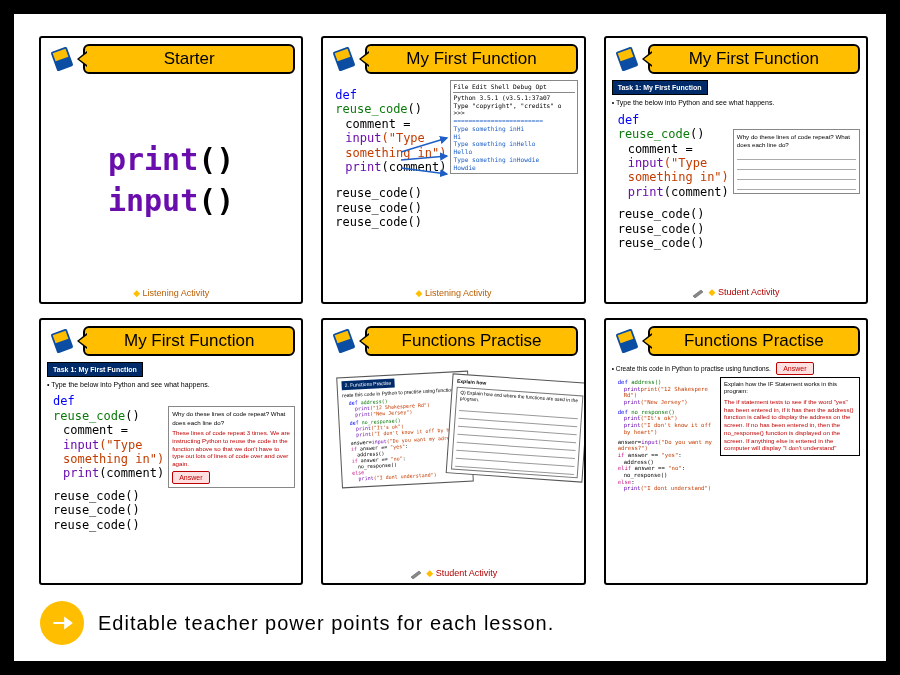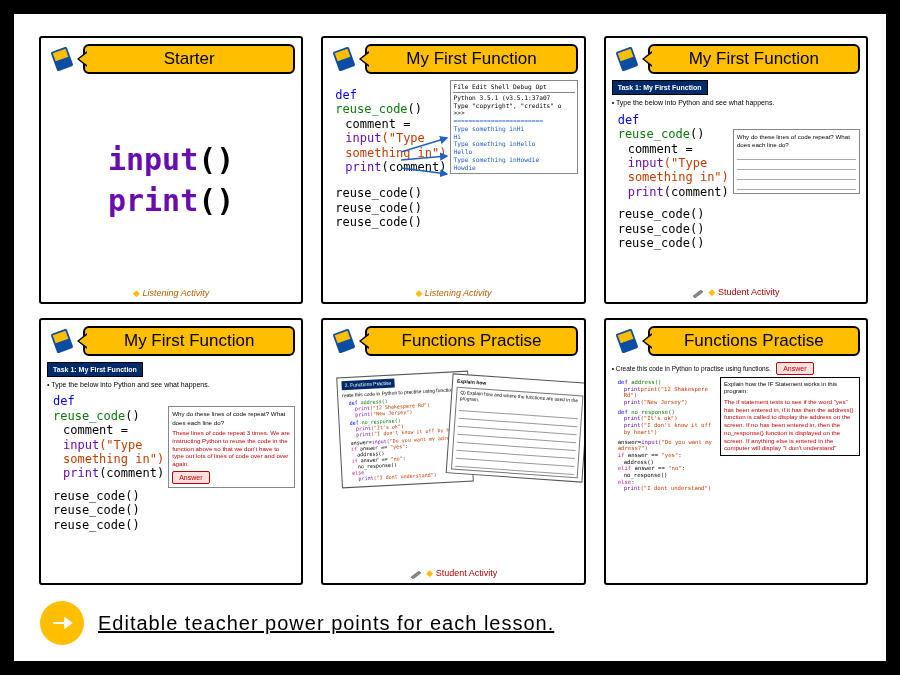--- a/index.html
+++ b/index.html
@@ -9,21 +9,21 @@
   .slide { background: #fff; border: 2px solid #000; border-radius: 3px; position: relative; padding: 8px; overflow: hidden; }
   .titlebar { position: absolute; top: 6px; left: 42px; right: 6px; height: 30px; display: flex; align-items: stretch; }
   .titlebar .speech { position: relative; flex: 1; background: #ffbf00; border: 2px solid #000; border-radius: 6px; display: flex; align-items: center; justify-content: center; font-size: 17px; font-weight: 400; font-family: 'Comic Sans MS', cursive, sans-serif; }
   .titlebar .speech::before { content: ""; position: absolute; left: -16px; top: 50%; transform: translateY(-50%); width: 0; height: 0; border: 8px solid transparent; border-right: 10px solid #000; }
   .titlebar .speech::after { content: ""; position: absolute; left: -12px; top: 50%; transform: translateY(-50%); width: 0; height: 0; border: 6px solid transparent; border-right: 8px solid #ffbf00; }
   .logo { position: absolute; top: 4px; left: 4px; width: 34px; height: 34px; }
   .logo svg { width: 100%; height: 100%; }
   .slide-body { position: absolute; top: 42px; left: 6px; right: 6px; bottom: 20px; font-size: 7px; line-height: 1.35; }
   .footer-tag { position: absolute; bottom: 4px; left: 0; right: 0; text-align: center; font-size: 9px; }
   .footer-tag .dot { color: #ffbf00; font-size: 9px; }
-  .listening { color: #b85c00; font-style: italic; }
+  .listening { color: #b85c00; }
   .student { color: #b00000; text-align: right; }
   .big-funcs { display: flex; flex-direction: column; justify-content: center; align-items: center; height: 100%; font-family: 'Consolas', monospace; font-size: 30px; font-weight: bold; }
   .big-funcs .name { color: #6a0dad; }
   .big-funcs .par { color: #000; }
   .task-bar { background: #002b6b; color: #fff; font-size: 7px; font-weight: bold; padding: 2px 5px; display: inline-block; margin-bottom: 3px; border: 1px solid #000; }
   .codeblk { font-family: 'Consolas', monospace; font-size: 12px; line-height: 1.2; margin: 2px 0 2px 6px; }
   .kw-def { color: #0000ff; }
   .kw-name { color: #0b7a0b; }
   .kw-str { color: #c33c00; }
   .kw-fn { color: #6a0dad; }
@@ -35,21 +35,21 @@
   .bluecode { color: #1e5fc6; }
   .hr-line { border-top:1px solid #888; margin:1px 0;}
   .note-box { border: 1px solid #888; padding: 3px; font-size: 6.2px; background:#fff;}
   .note-box .line { border-bottom:1px solid #aaa; height:6px; margin-top:4px;}
   .answer-btn { display:inline-block; background:#ffe0e0; border:1px solid #b00; padding:1px 6px; font-size:7px; color:#b00; border-radius:2px;}
   .red-text { color:#c00000; font-size:6.2px; line-height:1.25;}
   .explain-box { border:1px solid #000; padding:3px; font-size:6px; line-height:1.25;}
   .caption-row { margin-top: 16px; display: flex; align-items: center; gap: 14px; padding: 0 8px 2px 8px; }
   .arrow-circle { width: 44px; height: 44px; border-radius: 50%; background: #ffbf00; display: flex; align-items: center; justify-content: center; flex-shrink: 0; }
   .arrow-circle svg { width: 26px; height: 26px; }
-  .caption-text { font-family: 'Comic Sans MS', cursive, sans-serif; font-size: 20px; letter-spacing: 1px; text-decoration: underline; }
+  .caption-text { font-family: 'Comic Sans MS', cursive, sans-serif; font-size: 20px; letter-spacing: 1px; }
   .worksheet { position:relative; height:100%; }
   .sheet { position:absolute; border:1px solid #555; background:#fff; width:58%; padding:3px 4px; font-size:5px;}
   .sheet .shdr { font-size:5px; font-weight:bold;}
   .sheet .sline { border-bottom:1px solid #999; height:5px; margin-top:3px;}
 </style>
 </head>
 <body>
 
 <div class="frame">
   <div class="grid">
@@ -61,22 +61,22 @@
               <rect x="10" y="8" width="20" height="24" rx="2" fill="#0b4da3"></rect>
               <rect x="12" y="10" width="16" height="10" fill="#ffbf00"></rect>
             </g>
           </svg>
       </div>
       <div class="titlebar">
         <div class="speech">Starter</div>
       </div>
       <div class="slide-body">
         <div class="big-funcs">
+          <div><span class="name">print</span><span class="par">()</span></div>
           <div><span class="name">input</span><span class="par">()</span></div>
-          <div><span class="name">print</span><span class="par">()</span></div>
         </div>
       </div>
       <div class="footer-tag"><span class="dot">◆</span> <span class="listening">Listening Activity</span></div>
     </div>
 
     <div class="slide">
       <div class="logo">
         <svg viewBox="0 0 40 40">
             <g transform="rotate(-20 20 20)">
               <rect x="10" y="8" width="20" height="24" rx="2" fill="#0b4da3"></rect>

